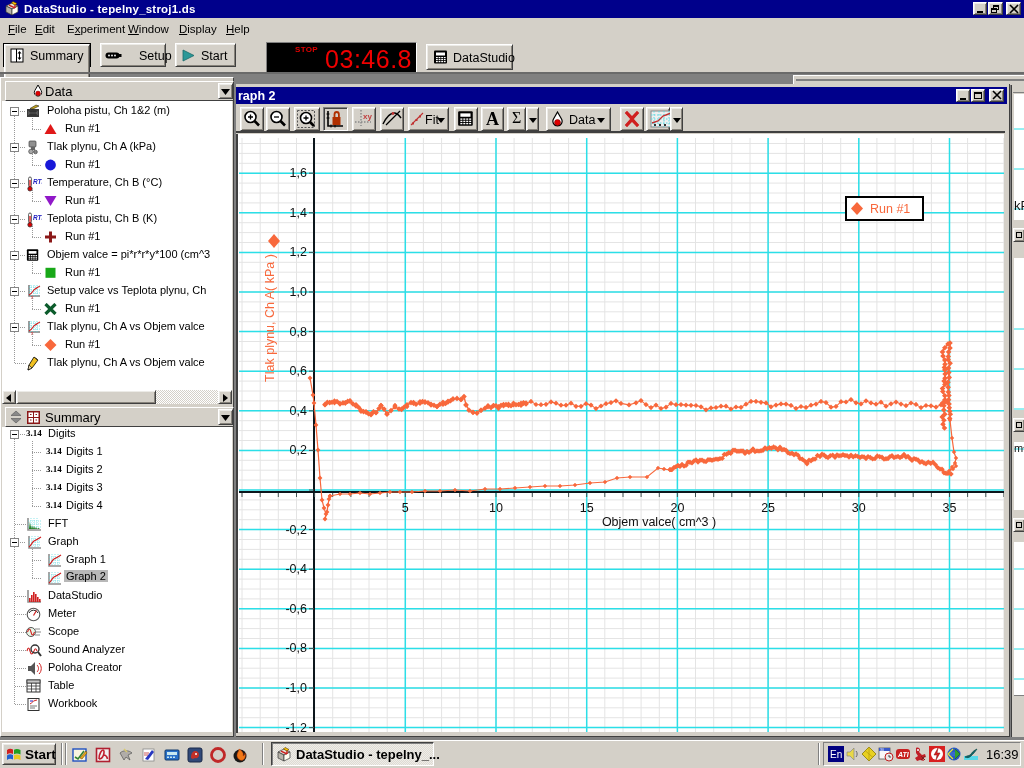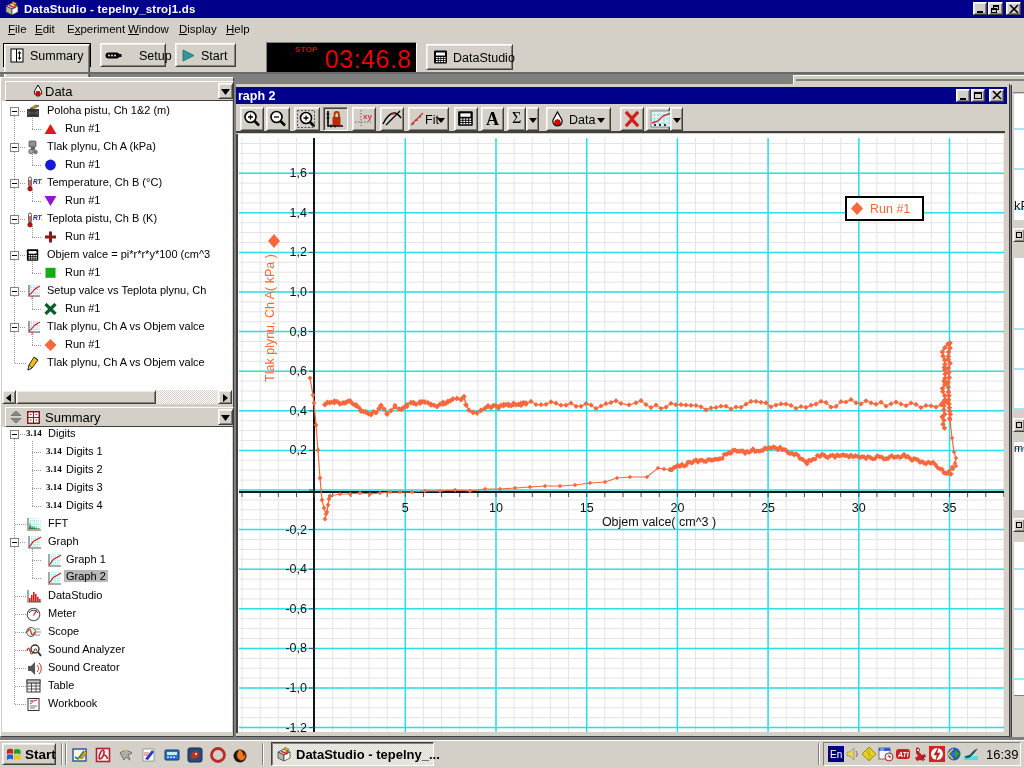--- a/index.html
+++ b/index.html
@@ -588,21 +588,21 @@
 <path d="M1,8 C2,4 3,4 4,8 C5,12 6,12 8,8 C9,5 10,5 11,8" stroke="#d02020" stroke-width="1.1" fill="none"></path>
 <circle cx="9" cy="6" r="4" fill="none" stroke="#333" stroke-width="1.4"></circle>
 <path d="M12,9 L15,13" stroke="#333" stroke-width="2"></path>
     </svg>
     <div class="abs txt" style="left:46px;top:216px;">Sound Analyzer</div>
     <div class="abs" style="left:13px;top:241px;width:11px;height:1px;background-image:repeating-linear-gradient(to right,#999 0,#999 1px,transparent 1px,transparent 2px);"></div>
     <svg class="abs" style="left:24px;top:234px" width="16" height="15" viewBox="0 0 16 15">
 <path d="M2,5 h3 L9,1 V14 L5,10 H2Z" fill="#555"></path>
 <path d="M11,4 C13,6 13,9 11,11 M13,2 C16,5 16,10 13,13" stroke="#d02020" stroke-width="1" fill="none"></path>
     </svg>
-    <div class="abs txt" style="left:46px;top:234px;">Sound Creator</div>
+    <div class="abs txt" style="left:46px;top:234px;">Poloha Creator</div>
     <div class="abs" style="left:13px;top:259px;width:11px;height:1px;background-image:repeating-linear-gradient(to right,#999 0,#999 1px,transparent 1px,transparent 2px);"></div>
     <svg class="abs" style="left:24px;top:252px" width="15" height="14" viewBox="0 0 15 14">
 <rect x="1" y="1" width="13" height="12" fill="#fff" stroke="#333" stroke-width="1"></rect>
 <path d="M1,4 h13 M1,7 h13 M1,10 h13 M5.5,1 v12 M10,1 v12" stroke="#333" stroke-width="0.8"></path>
 <rect x="1" y="1" width="13" height="3" fill="#c8c8c8" stroke="#333" stroke-width="0.8"></rect>
     </svg>
     <div class="abs txt" style="left:46px;top:252px;">Table</div>
     <div class="abs" style="left:13px;top:277px;width:11px;height:1px;background-image:repeating-linear-gradient(to right,#999 0,#999 1px,transparent 1px,transparent 2px);"></div>
     <svg class="abs" style="left:24px;top:270px" width="15" height="15" viewBox="0 0 15 15">
 <rect x="2" y="1.5" width="11" height="12" fill="#fff" stroke="#333" stroke-width="1"></rect>

